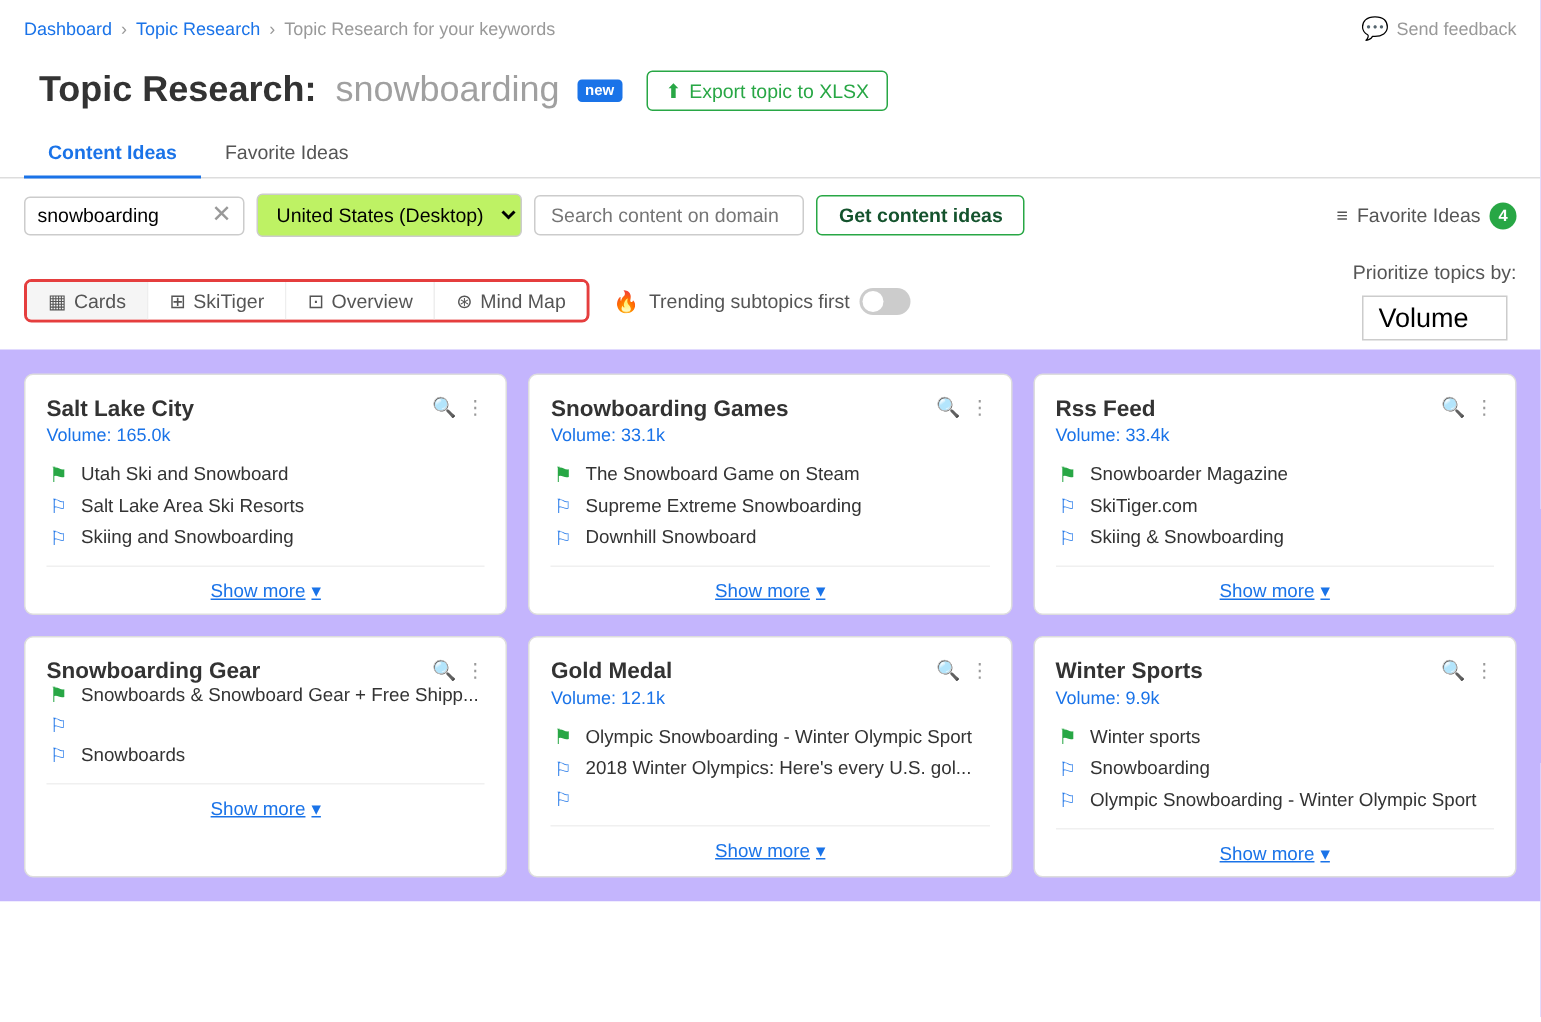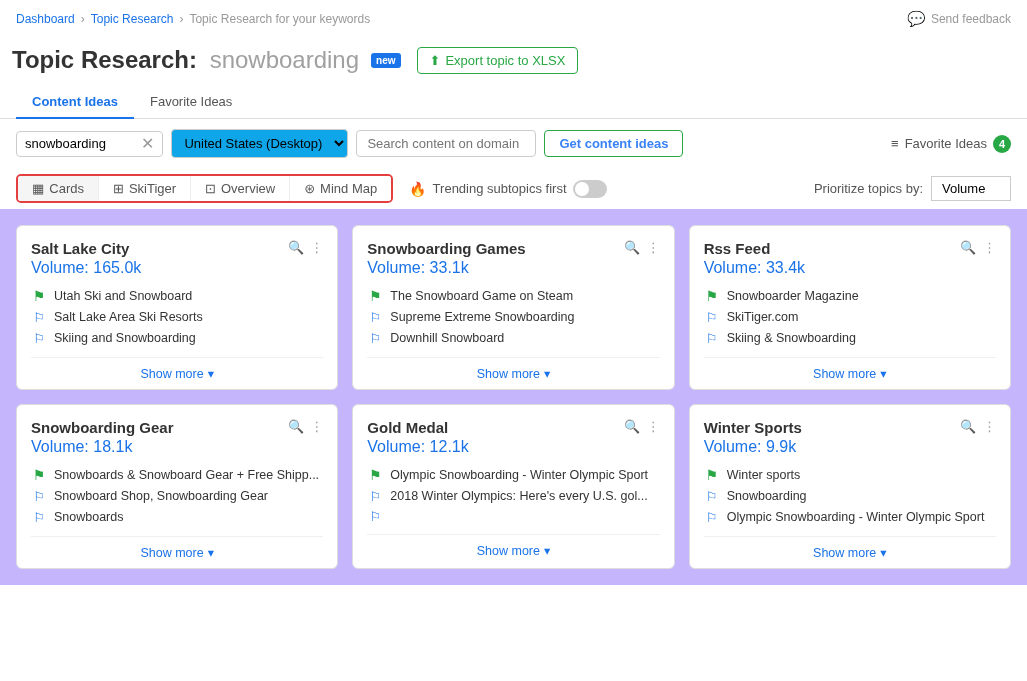--- a/index.html
+++ b/index.html
@@ -2,62 +2,62 @@
 <html><head>
   <meta charset="utf-8">
   <style>
     * { box-sizing: border-box; margin: 0; padding: 0; }
     body { font-family: Arial, sans-serif; font-size: 13px; color: #333; background: #fff; }
 
     .breadcrumb { font-size: 12px; color: #666; padding: 10px 16px; display: flex; align-items: center; gap: 6px; }
     .breadcrumb a { color: #1a73e8; text-decoration: none; }
     .breadcrumb span { color: #999; }
 
-    .page-header { padding: 8px 12px 12px; display: flex; align-items: center; gap: 12px; }
+    .page-header { padding: 8px 26px 12px; display: flex; align-items: center; gap: 12px; }
     .new-badge { background: #1a73e8; color: #fff; font-size: 10px; font-weight: bold; padding: 2px 5px; border-radius: 3px; margin-right: 4px; }
     .export-btn { background: #fff; border: 1.5px solid #28a745; color: #28a745; border-radius: 4px; padding: 5px 12px; font-size: 13px; cursor: pointer; display: flex; align-items: center; gap: 5px; }
 
     .tabs-bar { border-bottom: 1px solid #ddd; padding: 0 16px; display: flex; gap: 0; }
     .tab { padding: 8px 16px; font-size: 13px; cursor: pointer; color: #555; border-bottom: 2px solid transparent; margin-bottom: -1px; }
     .tab.active { color: #1a73e8; border-bottom: 2px solid #1a73e8; font-weight: bold; }
 
     .controls-bar { padding: 10px 16px; display: flex; align-items: center; gap: 8px; flex-wrap: wrap; }
     .keyword-input-wrap { display: flex; align-items: center; border: 1.5px solid #ccc; border-radius: 4px; padding: 4px 8px; gap: 6px; background: #fff; }
     .keyword-input { border: none; outline: none; font-size: 13px; width: 110px; }
     .clear-btn { color: #999; cursor: pointer; font-size: 16px; line-height: 1; }
-    .country-select { border: 1.5px solid #ccc; border-radius: 4px; padding: 5px 8px; font-size: 13px; cursor: pointer; background: #0ea5e9; }
+    .country-select { border: 1.5px solid #ccc; border-radius: 4px; padding: 5px 8px; font-size: 13px; cursor: pointer; background: #bef264; }
     .domain-input { border: 1.5px solid #ccc; border-radius: 4px; padding: 5px 10px; font-size: 13px; color: #999; width: 180px; background: #fff; }
-    .get-ideas-btn { background: #fff; border: 1.5px solid #28a745; color: #3b82f6; border-radius: 4px; padding: 5px 14px; font-size: 13px; cursor: pointer; font-weight: bold; }
+    .get-ideas-btn { background: #fff; border: 1.5px solid #28a745; color: #14532d; border-radius: 4px; padding: 5px 14px; font-size: 13px; cursor: pointer; font-weight: bold; }
     .favorite-ideas-link { margin-left: auto; display: flex; align-items: center; gap: 6px; color: #555; font-size: 13px; cursor: pointer; }
     .fav-badge { background: #28a745; color: #fff; border-radius: 50%; width: 18px; height: 18px; display: flex; align-items: center; justify-content: center; font-size: 11px; font-weight: bold; }
 
     .view-bar { padding: 6px 16px; display: flex; align-items: center; gap: 4px; }
     .view-tabs { display: flex; border: 2px solid #e53e3e; border-radius: 5px; overflow: hidden; }
     .view-tab { padding: 5px 14px; font-size: 13px; cursor: pointer; display: flex; align-items: center; gap: 5px; color: #555; background: #fff; border-right: 1px solid #eee; }
     .view-tab:last-child { border-right: none; }
     .view-tab.active { background: #f5f5f5; }
     .trending-wrap { display: flex; align-items: center; gap: 6px; margin-left: 12px; font-size: 13px; color: #555; }
     .trending-icon { color: #e53e3e; font-size: 14px; }
     .toggle { width: 34px; height: 18px; background: #ccc; border-radius: 9px; position: relative; cursor: pointer; display: inline-block; }
     .toggle-knob { width: 14px; height: 14px; background: #fff; border-radius: 50%; position: absolute; top: 2px; left: 2px; transition: left 0.2s; }
-    .prioritize-wrap { margin-left: auto; display: flex; align-items: center; gap: 8px; font-size: 13px; color: #555; }
-    .volume-select { border: 1px solid #ccc; border-radius: 0; padding: 4px 24px 4px 10px; font-size: 13px; cursor: pointer; background: #fff; appearance: none; }
+    .prioritize-wrap { margin-left: auto; display: flex; align-items: center; gap: 8px; font-size: 13px; color: #555; flex-direction: column; }
+    .volume-select { border: 1px solid #ccc; border-radius: 0; padding: 4px 24px 4px 10px; font-size: 18px; cursor: pointer; background: #fff; appearance: none; }
 
     .cards-area { background: #c4b5fd; padding: 16px; display: grid; grid-template-columns: repeat(3, 1fr); gap: 14px; }
     .card { background: #fff; border-radius: 6px; border: 1px solid #ddd; padding: 14px 14px 8px; display: flex; flex-direction: column; gap: 0; }
     .card-header { display: flex; justify-content: space-between; align-items: flex-start; }
     .card-title { font-size: 15px; font-weight: bold; color: #333; }
     .card-actions { display: flex; gap: 6px; color: #999; }
-    .card-volume { font-size: 16px; color: #1a73e8; margin-top: 2px; margin-bottom: 12px; }
+    .card-volume { font-size: 12px; color: #1a73e8; margin-top: 2px; margin-bottom: 12px; }
     .card-items { display: flex; flex-direction: column; gap: 7px; }
     .card-item { display: flex; align-items: center; gap: 7px; font-size: 12.5px; color: #333; }
     .item-icon { width: 16px; height: 12px; display: flex; align-items: center; justify-content: center; flex-shrink: 0; }
     .icon-green { color: #28a745; font-size: 14px; }
     .icon-blue { color: #1a73e8; font-size: 13px; }
-    .show-more { text-align: center; margin-top: 12px; padding-top: 8px; border-top: 1px solid #f0f0f0; color: #1a73e8; font-size: 12.5px; cursor: pointer; display: flex; align-items: center; justify-content: center; gap: 4px; }
+    .show-more { text-align: center; margin-top: 12px; padding-top: 8px; border-top: 1px solid #f0f0f0; color: #1a73e8; font-size: 12.5px; cursor: pointer; display: flex; align-items: center; justify-content: center; gap: 4px; text-decoration: underline; }
   </style>
 </head>
 <body>
 
 <div class="breadcrumb">
   <a>Dashboard</a>
   <span>›</span>
   <a>Topic Research</a>
   <span>›</span>
   <span>Topic Research for your keywords</span>
@@ -232,31 +232,29 @@
     </div>
   </div>
     <div class="card">
     <div class="card-header">
       <span class="card-title">Snowboarding Gear</span>
       <div class="card-actions">
         <span style="cursor:pointer;">🔍</span>
         <span style="cursor:pointer;">⋮</span>
       </div>
     </div>
-    <div class="card-volume">Volume: 18.1k</div>
     <div class="card-items">
 
     <div class="card-item">
       <span class="item-icon icon-green">⚑</span>
       <span>Snowboards &amp; Snowboard Gear + Free Shipp...</span>
     </div>
 
     <div class="card-item">
       <span class="item-icon icon-blue">⚐</span>
-      <span>Snowboard Shop, Snowboarding Gear</span>
     </div>
 
     <div class="card-item">
       <span class="item-icon icon-blue">⚐</span>
       <span>Snowboards</span>
     </div>
 
     </div>
     <div class="show-more">
       Show more <span>▾</span>

